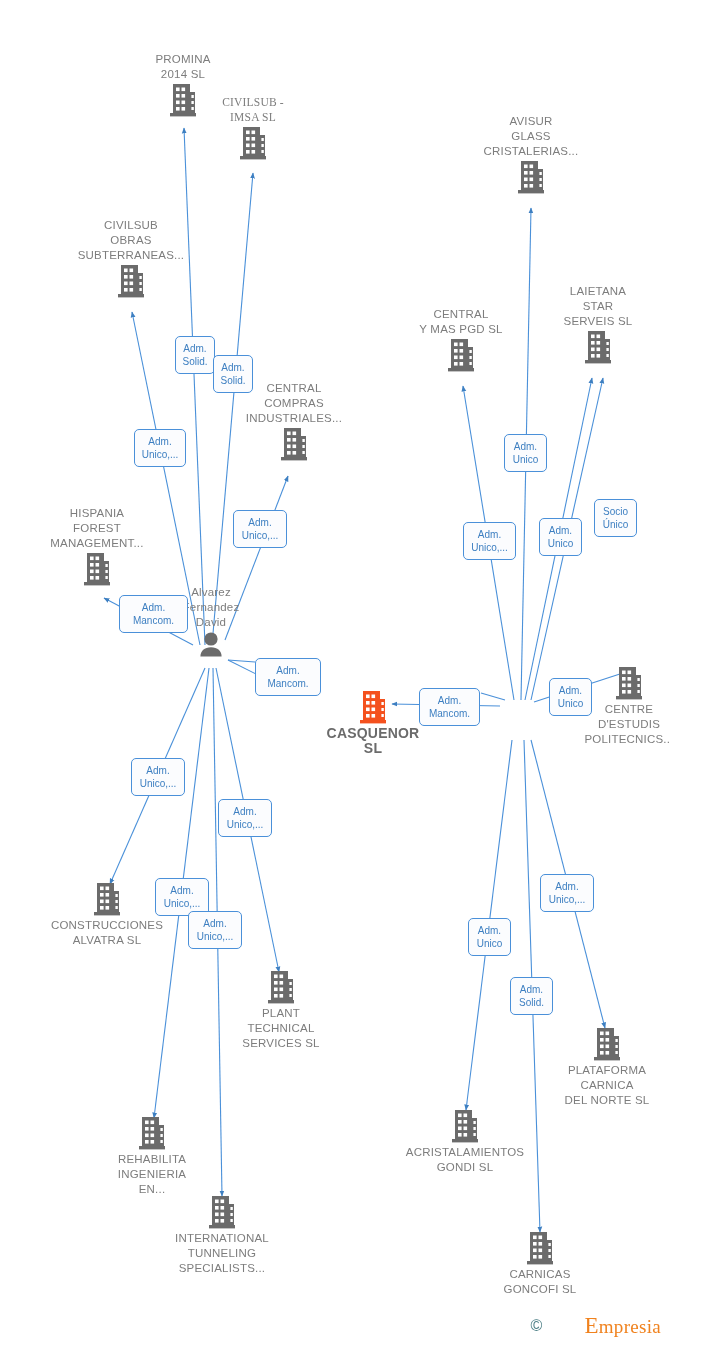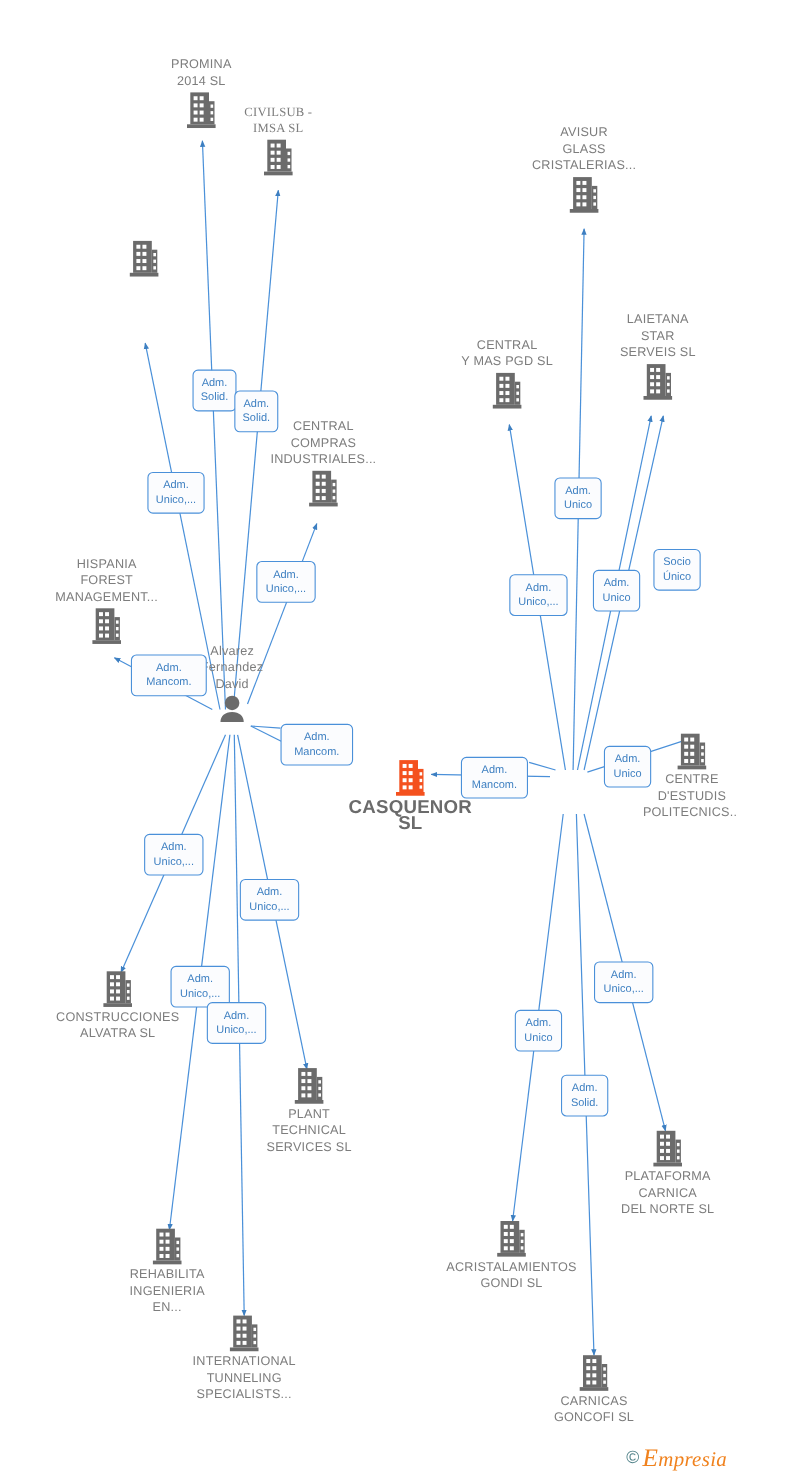--- a/index.html
+++ b/index.html
@@ -26,21 +26,21 @@
   .node .cap{
     font-size:11.5px;
     line-height:15px;
     color:#7d7d7d;
     letter-spacing:.2px;
     white-space:pre-line;
   }
   .node.below .cap{margin-top:2px;}
   .node.above .cap{margin-bottom:1px;}
   .node .ico{line-height:0;}
-  .node.focus .cap{color:#6b6b6b;font-weight:bold;font-size:17px;}
+  .node.focus .cap{color:#6b6b6b;font-weight:bold;font-size:14px;}
 
   
   .elabel{
     position:absolute;
     box-sizing:border-box;
     background:#fbfcfe;
     border:1.3px solid #4a90d9;
     border-radius:5px;
     color:#3d7fc1;
     font-size:10px;
@@ -62,24 +62,24 @@
     align-items:center;
     gap:3px;
     user-select:none;
   }
   #watermark .c{
     font-size:16px;
     color:#4c7f86;
   }
   #watermark .wm{
     font-family:"Liberation Serif", serif;
-    font-style:italic;
     font-size:19px;
     color:#f0821e;
     letter-spacing:.3px;
+    margin-left:39px;
   }
   #watermark .wm .bigE{font-size:23px;color:#f0821e;}
 </style>
 </head>
 <body>
 
 <div id="canvas">
 
   <svg id="edges" viewBox="0 0 728 1345">
     <defs>
@@ -166,20 +166,23 @@
             <rect x="13.5" y="24" width="3.6" height="3.6"></rect>
             <rect x="23.4" y="12" width="2.4" height="3"></rect>
             <rect x="23.4" y="18" width="2.4" height="3"></rect>
             <rect x="23.4" y="24" width="2.4" height="3"></rect>
           </g>
         </svg>
     </div>
   </div>
 
   <div class="node above" style="left:131px;top:218px;">
+    <div class="cap">CIVILSUB
+OBRAS
+SUBTERRANEAS...</div>
     <div class="ico">
       <svg width="30" height="34" viewBox="0 0 30 34">
           <g fill="#6b6b6b">
             <rect x="5" y="1" width="17" height="29"></rect>
             <rect x="22" y="9" width="5" height="21"></rect>
             <rect x="2" y="30" width="26" height="3.4"></rect>
           </g>
           <g fill="#ffffff">
             <rect x="8" y="4.5" width="3.6" height="3.6"></rect>
             <rect x="13.5" y="4.5" width="3.6" height="3.6"></rect>

